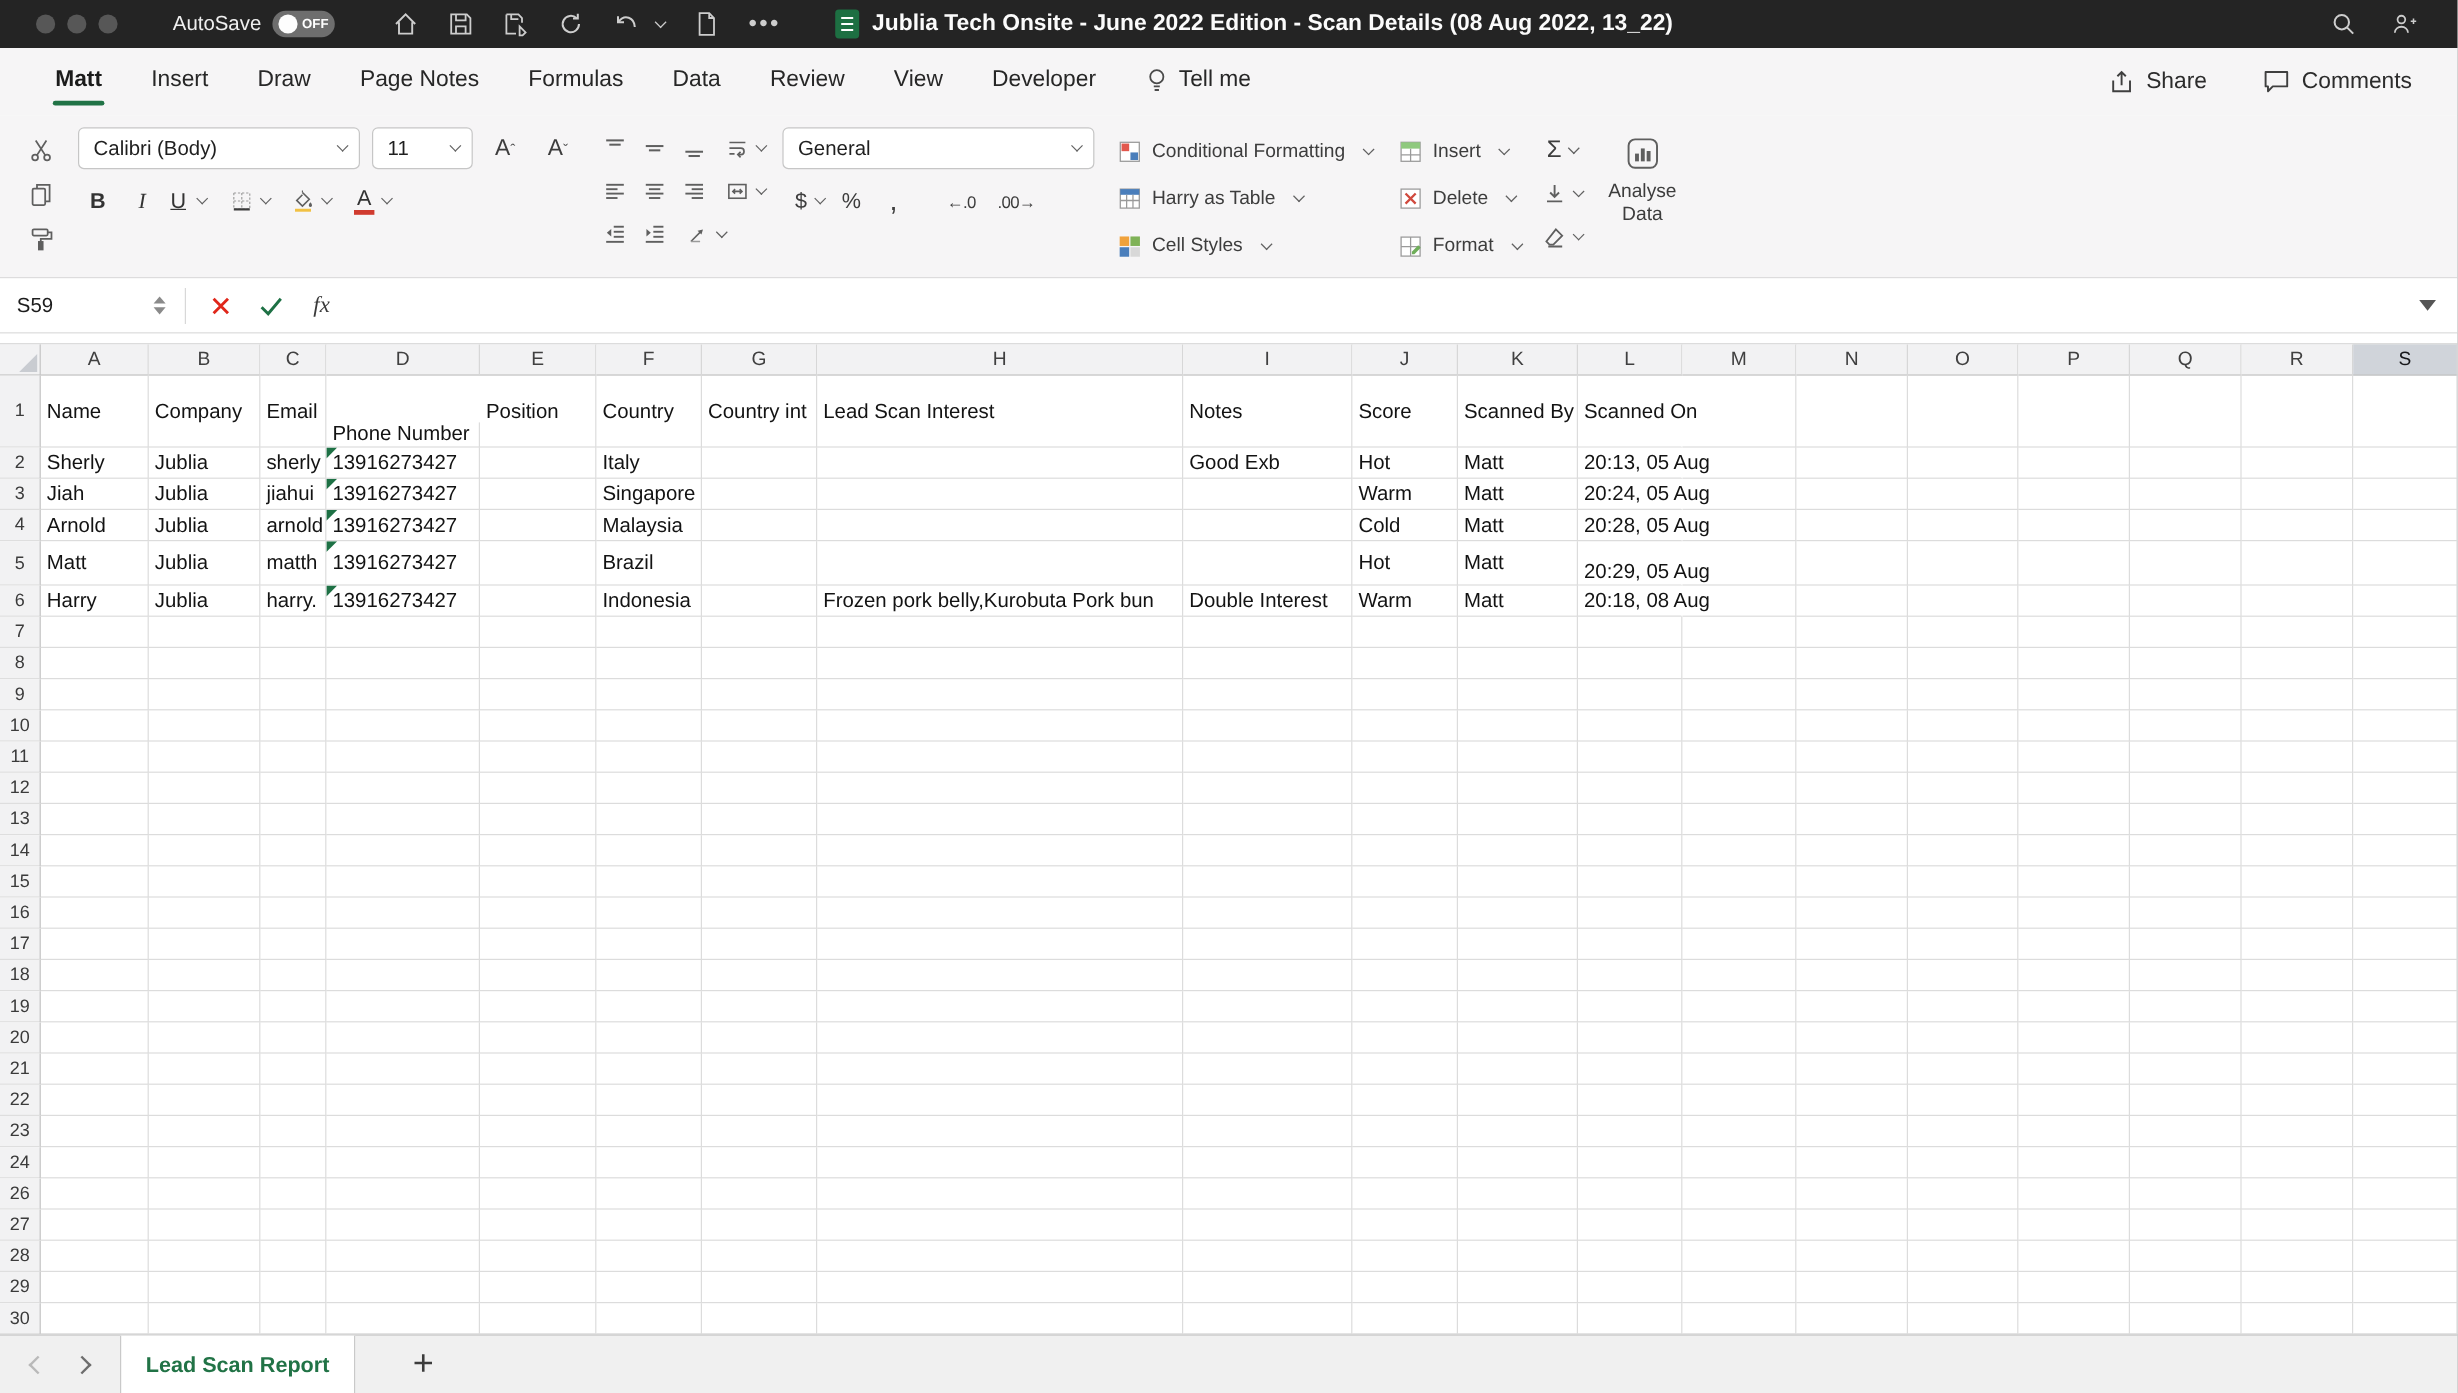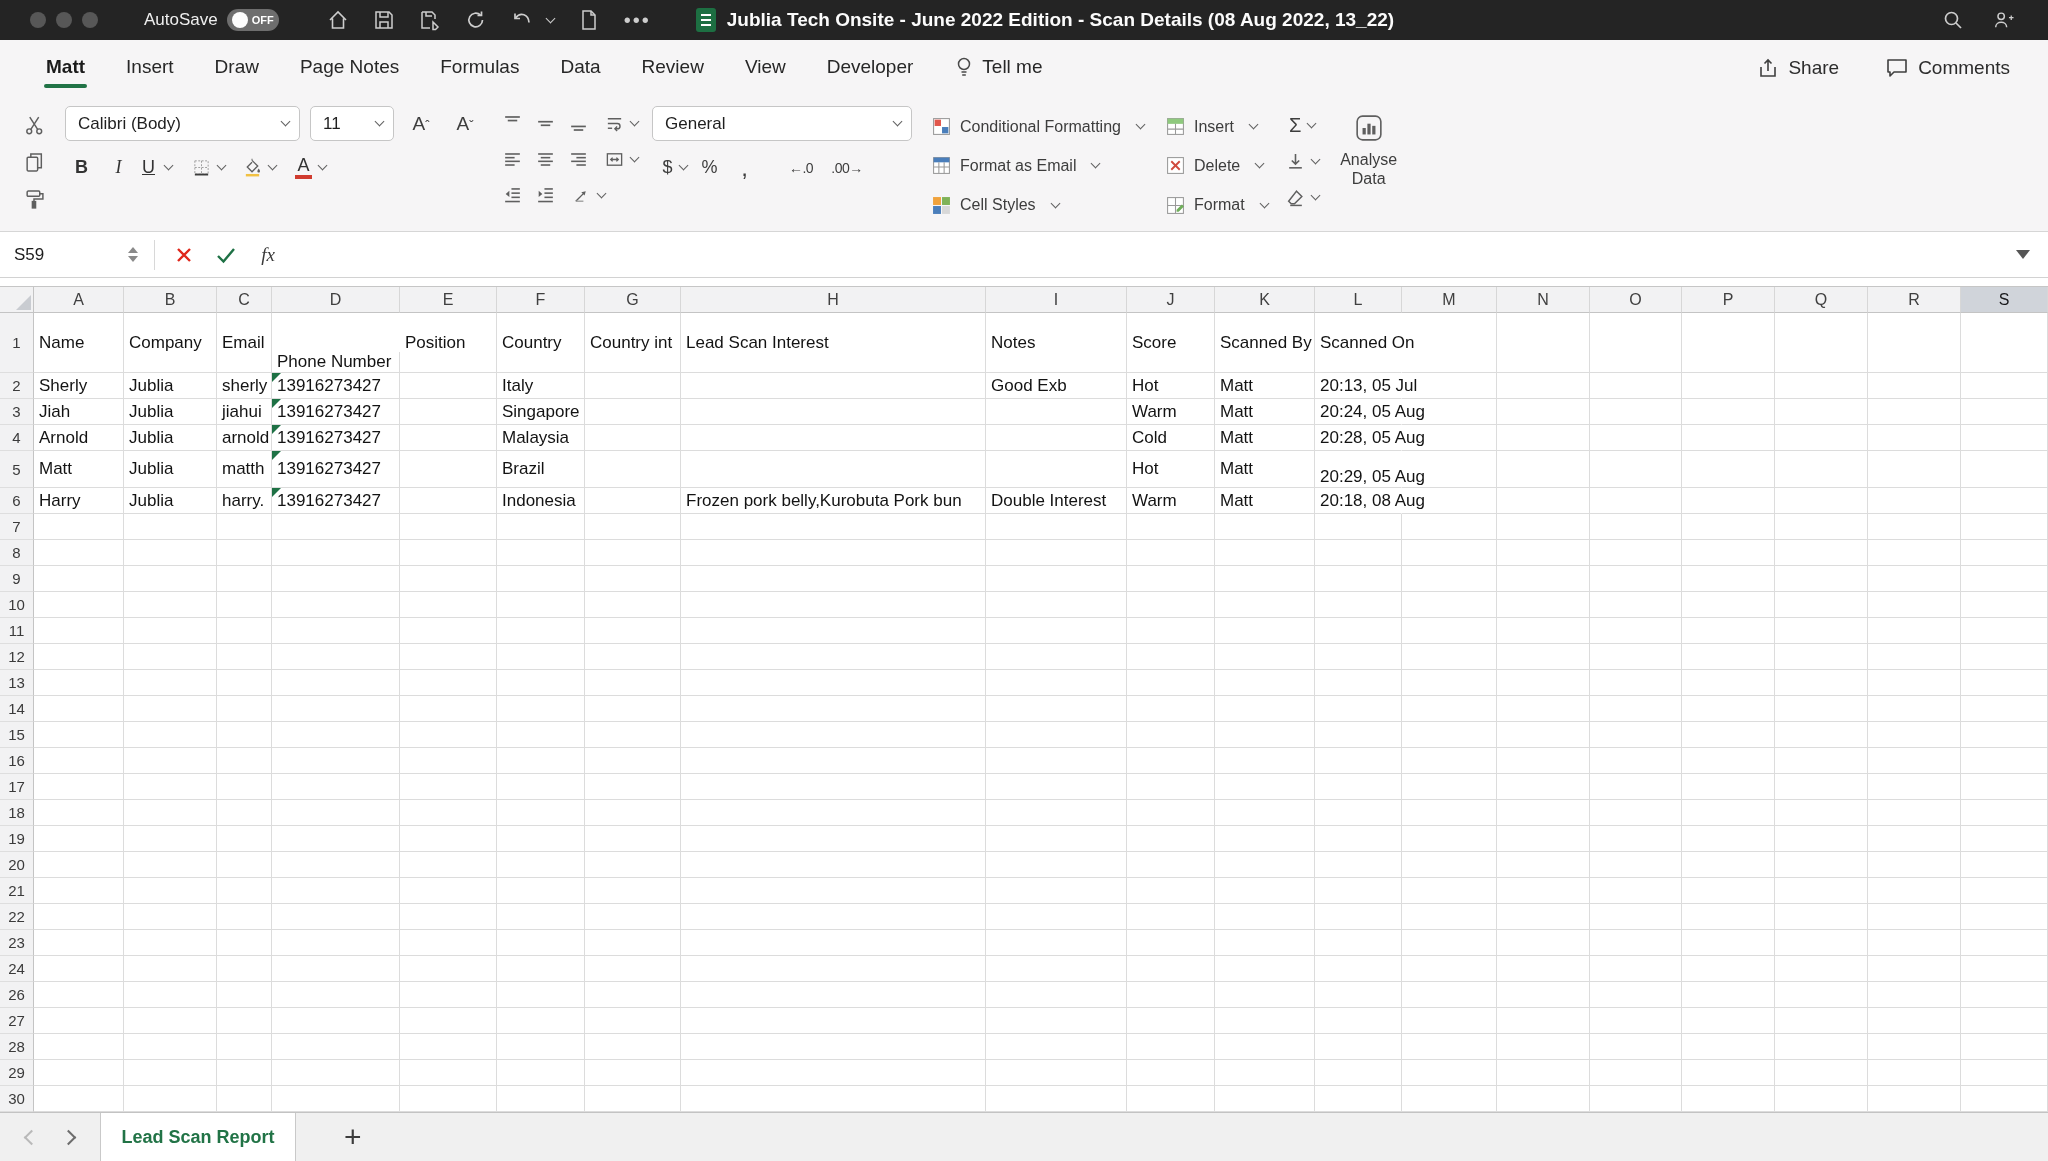--- a/index.html
+++ b/index.html
@@ -424,21 +424,21 @@
           </svg>
         <span class="lbl">Conditional Formatting</span>
         <span class="chev"></span>
       </div>
       <div class="stack-btn">
         <svg class="i18" viewBox="0 0 18 18">
             <rect x="1.5" y="1.5" width="15" height="15" fill="#fff" stroke="#9a9a9a"></rect>
             <rect x="1.5" y="1.5" width="15" height="4.5" fill="#4a7ebb"></rect>
             <path d="M1.5 10.5h15M6.5 6v10.5M11.5 6v10.5" stroke="#9a9a9a" fill="none"></path>
           </svg>
-        <span class="lbl">Format as Email</span>
+        <span class="lbl">Harry as Table</span>
         <span class="chev"></span>
       </div>
       <div class="stack-btn">
         <svg class="i18" viewBox="0 0 18 18">
             <rect x="1" y="1" width="7.5" height="7.5" fill="#f0a23c"></rect>
             <rect x="9.5" y="1" width="7.5" height="7.5" fill="#7fb257"></rect>
             <rect x="1" y="9.5" width="7.5" height="7.5" fill="#4a7ebb"></rect>
             <rect x="9.5" y="9.5" width="7.5" height="7.5" fill="#d8d8d8"></rect>
           </svg>
         <span class="lbl">Cell Styles</span>
@@ -630,21 +630,21 @@
           <div class="cell" style="width: 141px;">
             <span>Good Exb</span>
           </div>
           <div class="cell" style="width: 88px;">
             <span>Hot</span>
           </div>
           <div class="cell" style="width: 100px;">
             <span>Matt</span>
           </div>
           <div class="cell spill" style="width: 87px;">
-            <span>20:13, 05 Jul</span>
+            <span>20:13, 05 Aug</span>
           </div>
           <div class="cell" style="width: 95px;"></div>
           <div class="cell" style="width: 93px;"></div>
           <div class="cell" style="width: 92px;"></div>
           <div class="cell" style="width: 93px;"></div>
           <div class="cell" style="width: 93px;"></div>
           <div class="cell" style="width: 93px;"></div>
           <div class="cell" style="width: 87px;"></div>
         </div>
         <div class="grid-row">

